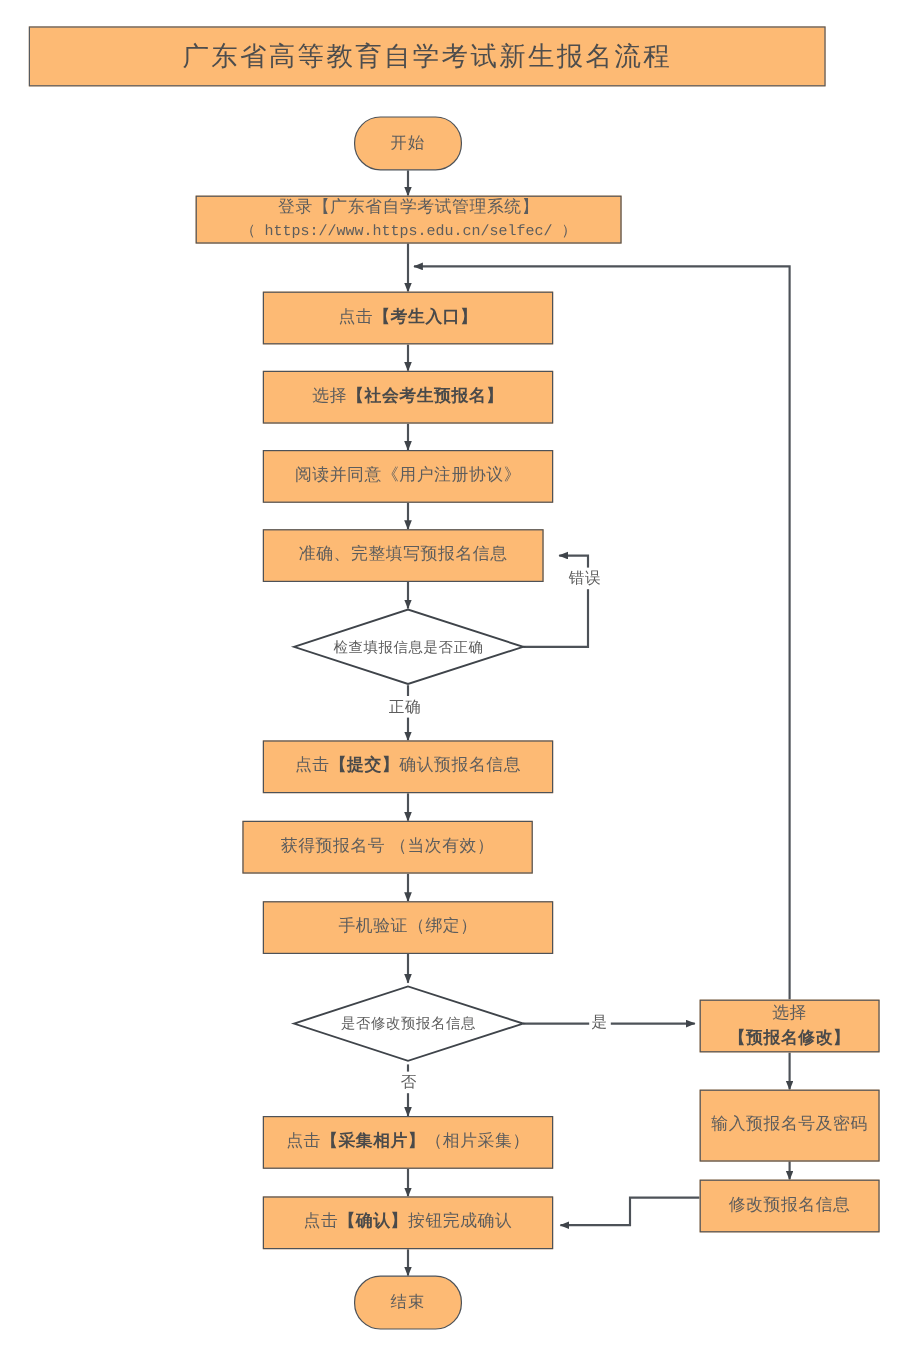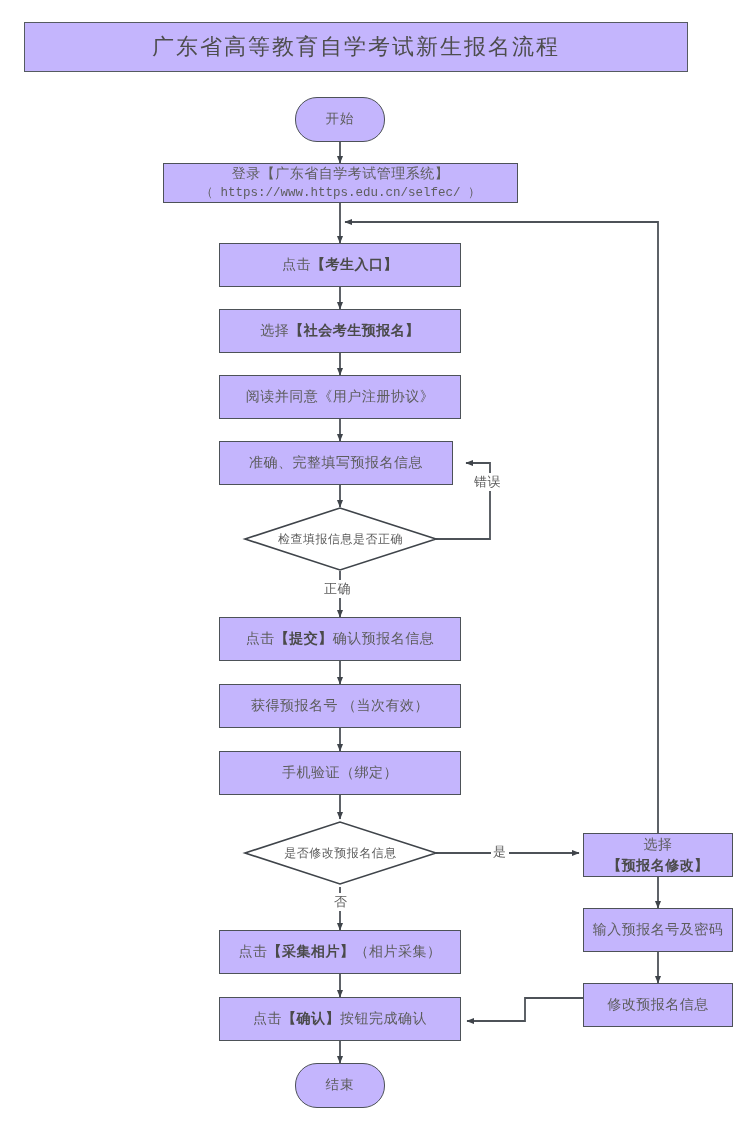--- a/index.html
+++ b/index.html
@@ -40,21 +40,21 @@
   }
 
   .node {
     position: absolute;
     box-sizing: border-box;
     display: flex;
     align-items: center;
     justify-content: center;
     text-align: center;
     color: #5d5d5d;
-    background: #c4b5fd;
+    background: #fdba74;
     line-height: 1.35;
   }
 
   
   .title-box {
     border: 1.6px solid #555b61;
     font-size: 22px;
     letter-spacing: 2px;
     color: #4d4d4d;
     font-weight: 400;
@@ -203,39 +203,39 @@
 
     <div class="edge-label" style="left:472px; top:473px;text-align:right;">错误</div>
     <div class="edge-label" style="left:322px; top:580px;">正确</div>
 
     <div class="node process" style="left:219px; top:617px; width:242px; height:44px;">
       <span>点击</span>
         <span class="b">【提交】</span>
         <span>确认预报名信息</span>
     </div>
 
-    <div class="node process" style="left:219px; top:684px; width:242px; height:44px;">
+    <div class="node process" style="left:202px; top:684px; width:242px; height:44px;">
       <span>获得预报名号 （当次有效）</span>
     </div>
 
     <div class="node process" style="left:219px; top:751px; width:242px; height:44px;">
       <span>手机验证（绑定）</span>
     </div>
 
     <div class="decision-label" style="left:245px; top:836px; width:191px; height:34px;">是否修改预报名信息</div>
 
     <div class="edge-label" style="left:491px; top:843px;">是</div>
     <div class="edge-label" style="left:332px; top:893px;">否</div>
 
     <div class="node process two-line" style="left:583px; top:833px; width:150px; height:44px;">
       <span>选择</span>
       <span class="b">【预报名修改】</span>
     </div>
 
-    <div class="node process" style="left:583px; top:908px; width:150px; height:44px;">
+    <div class="node process" style="left:583px; top:908px; width:150px; height:60px;">
       <span>输入预报名号及密码</span>
     </div>
 
     <div class="node process" style="left:583px; top:983px; width:150px; height:44px;">
       <span>修改预报名信息</span>
     </div>
 
     <div class="node process" style="left:219px; top:930px; width:242px; height:44px;">
       <span>点击</span>
         <span class="b">【采集相片】</span>

